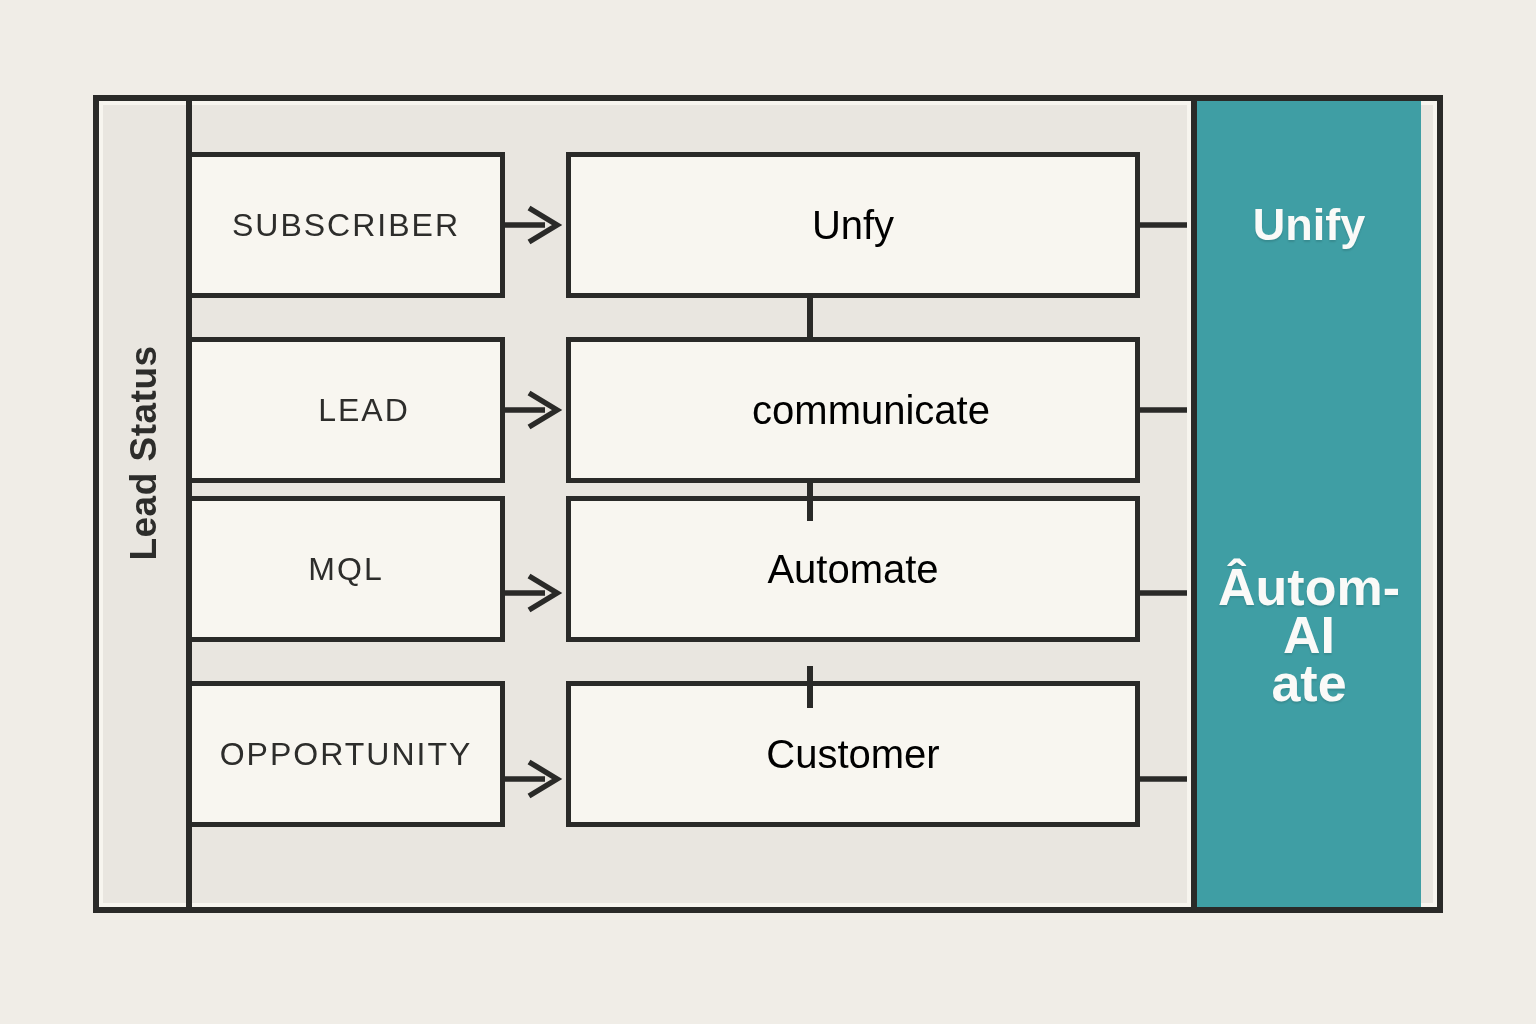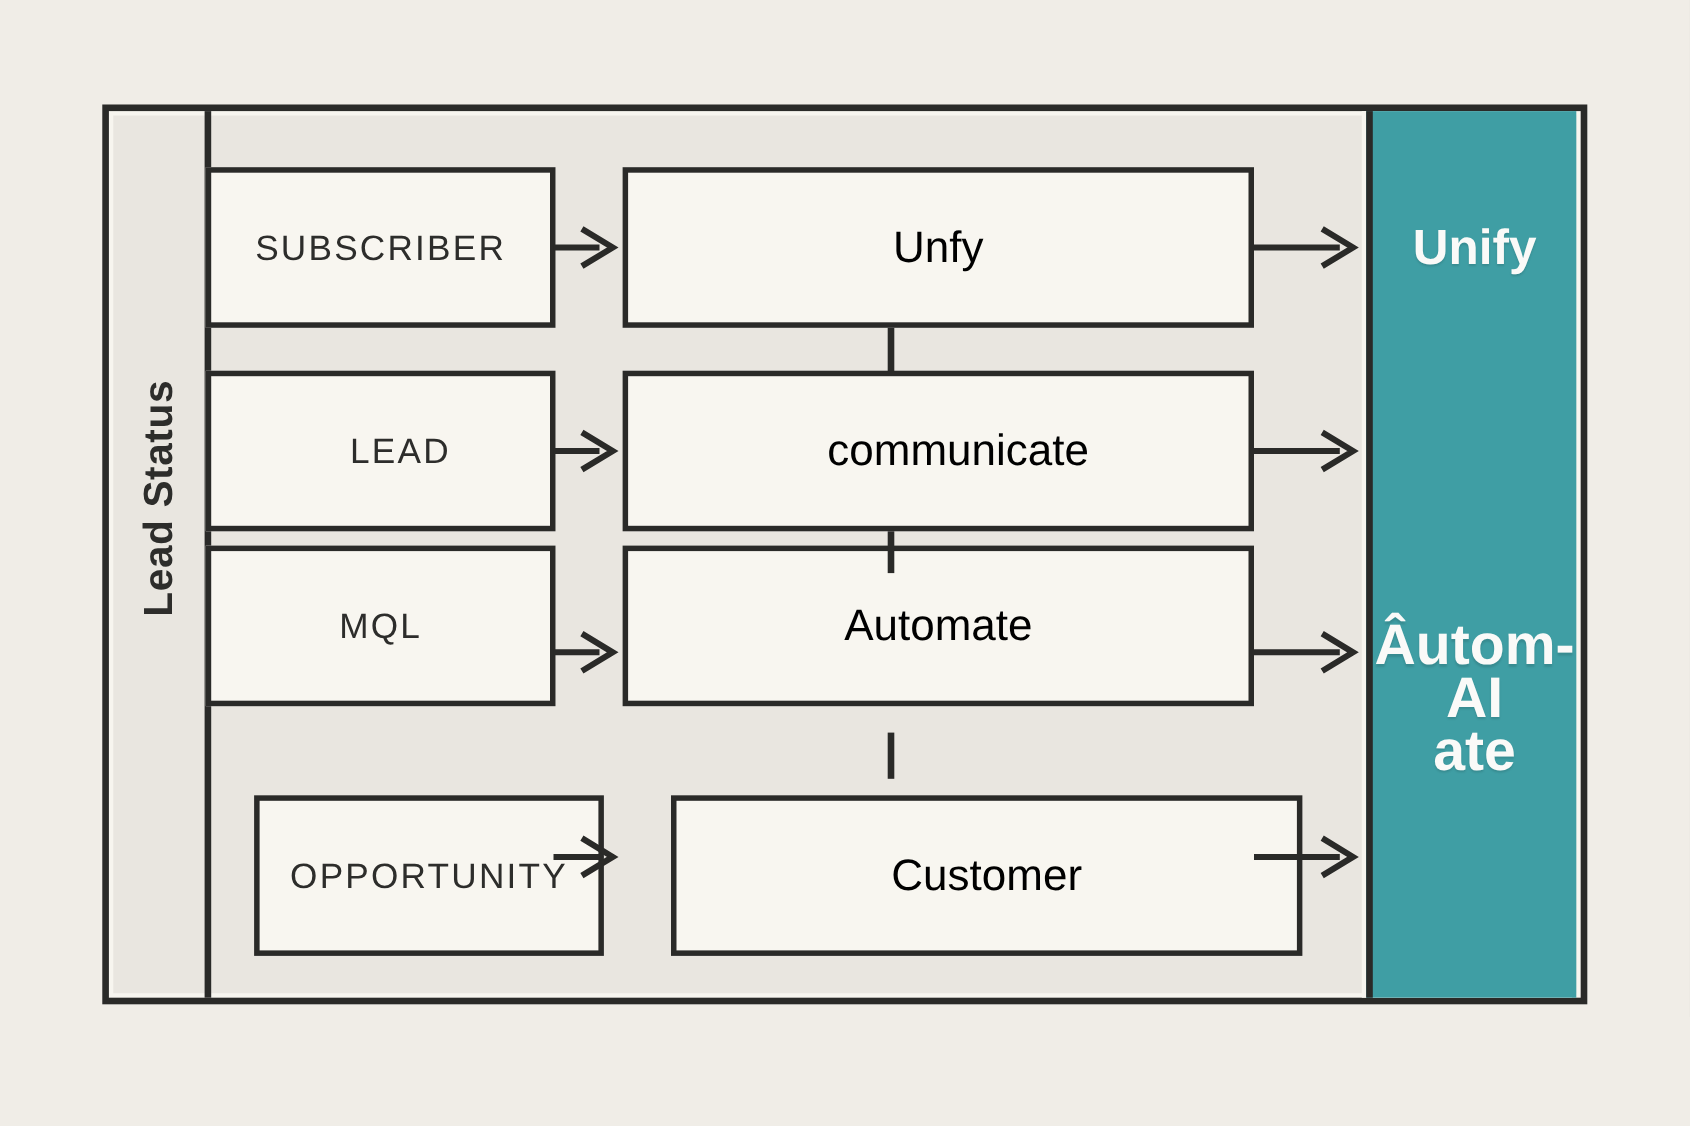--- a/index.html
+++ b/index.html
@@ -53,38 +53,38 @@
     color:var(--text-dark);
   }
   .stage-box{left:88px;width:318px;}
   .action-box{left:467px;width:574px;}
   .stage-box .label{
     font-size:32px;font-weight:normal;letter-spacing:2px;
   }
   .action-box .label{
     font-size:40px;font-weight:500;color:#000000;
   }
-  .r1{top:51px;} .r2{top:236px;padding-left:36px;} .r3{top:395px;} .r4{top:622px;margin-left:44px;}
+  .r1{top:51px;} .r2{top:236px;padding-left:36px;} .r3{top:395px;} .r4{top:580px;}
   
   .arrow{position:absolute;}
   .arrow-left{left:404px;width:60px;height:44px;}
   .arrow-right{left:1041px;width:96px;height:44px;}
   .ar1{top:102px;} .ar2{top:287px;} .ar3{top:470px;} .ar4{top:656px;}
   .arrow svg{display:block;}
   
   .vconn{
     position:absolute;left:708px;width:6px;background:var(--dark);
   }
   .vc1{top:197px;height:40px;}
   .vc2{top:382px;height:38px;}
   .vc3{top:565px;height:42px;}
   
   .teal-panel{
-    position:absolute;right:4px;top:0;
-    width:191px;height:100%;
+    position:absolute;right:16px;top:0;
+    width:230px;height:100%;
     background:var(--teal);
     border-left:6px solid var(--dark);
     box-shadow:-4px 0 0 0 #f7f5ef;
     color:var(--text-light);
   }
   .teal-top-label{
     position:absolute;left:50%;top:124px;
     transform:translate(-50%,-50%);
     font-size:45px;font-weight:bold;
     white-space:nowrap;

